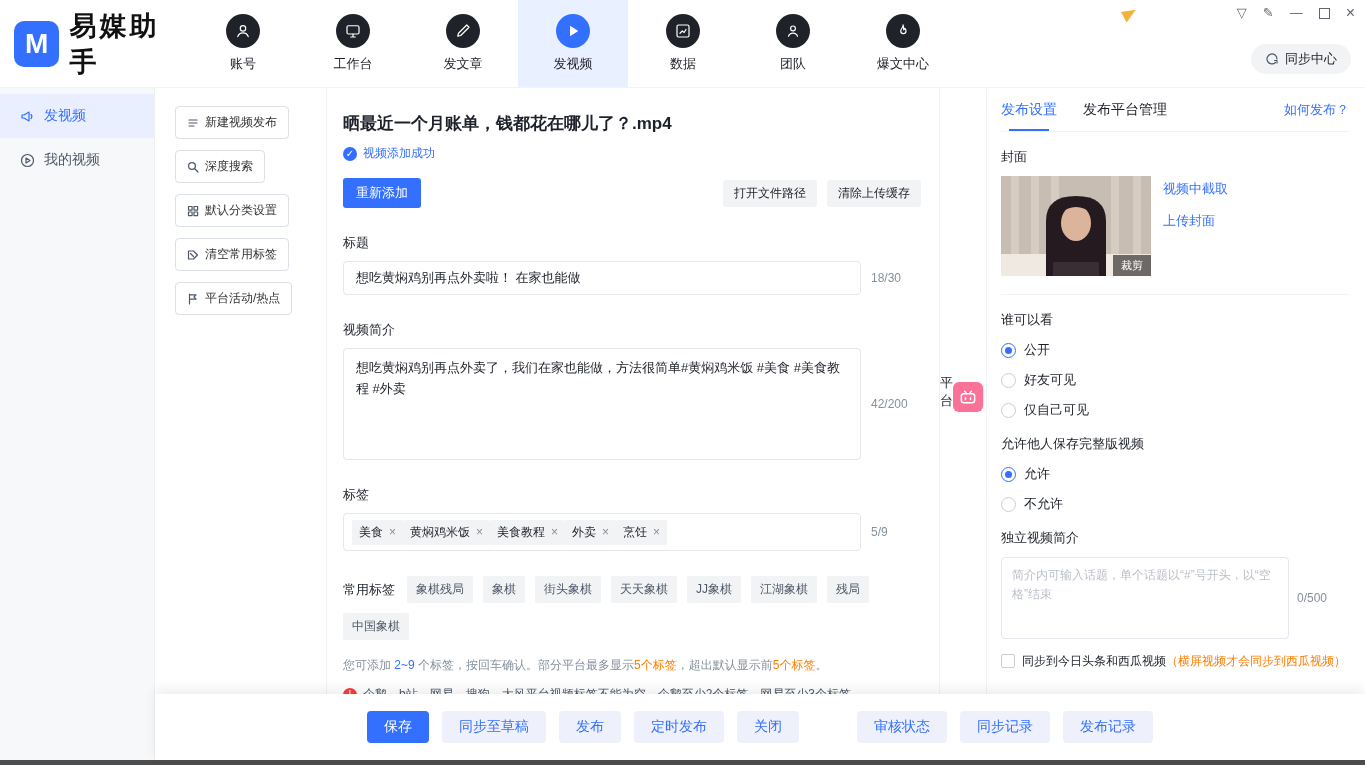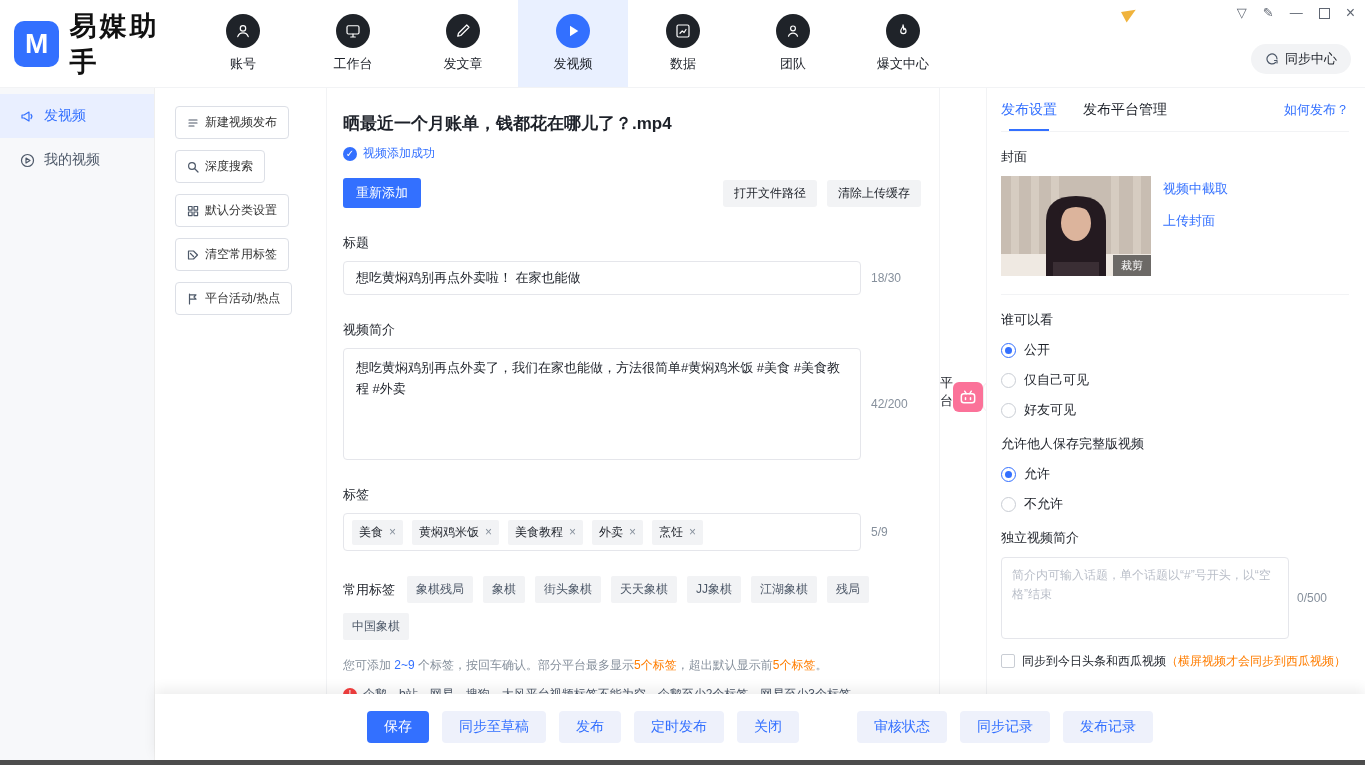--- a/index.html
+++ b/index.html
@@ -43,21 +43,21 @@
   .check-icon { width:14px; height:14px; border-radius:50%; background:#3370ff; color:#fff; font-size:10px; display:inline-flex; align-items:center; justify-content:center; }
   .btn-row { display:flex; align-items:center; margin-top:16px; width:578px; }
   .btn-primary { background:#3370ff; color:#fff; border:none; border-radius:3px; height:30px; padding:0 13px; font-size:13px; cursor:pointer; }
   .btn-gray { background:#f2f3f5; color:#1d2129; border:none; border-radius:3px; height:27px; padding:0 11px; font-size:12px; cursor:pointer; margin-left:10px; }
   .btn-row .spacer { flex:1; }
   .field-label { margin-top:26px; margin-bottom:9px; font-size:13px; color:#1d2129; }
   .input-row { display:flex; align-items:center; gap:10px; }
   .text-input { width:518px; height:34px; border:1px solid #e5e6eb; border-radius:4px; padding:0 12px; font-size:13px; color:#1d2129; outline:none; font-family:inherit; }
   .desc-area { width:518px; height:112px; border:1px solid #e5e6eb; border-radius:4px; padding:9px 12px; font-size:13px; line-height:1.6; color:#1d2129; resize:none; outline:none; font-family:inherit; }
   .counter { color:#86909c; font-size:12px; }
-  .tags-box { width:518px; min-height:38px; border:1px solid #e5e6eb; border-radius:4px; padding:5px 8px; display:flex; align-items:center; gap:9px; flex-wrap:wrap; }
+  .tags-box { width:518px; min-height:38px; border:1px solid #e5e6eb; border-radius:4px; padding:5px 8px; display:flex; align-items:center; gap:0; flex-wrap:wrap; }
   .tag-chip { background:#f2f3f5; border-radius:2px; padding:4px 7px; font-size:12px; color:#1d2129; display:inline-flex; align-items:center; gap:6px; }
   .tag-x { color:#86909c; cursor:pointer; font-size:12px; }
   .common-row { display:flex; align-items:center; gap:10px; margin-top:25px; flex-wrap:wrap; }
   .common-label { font-size:13px; color:#1d2129; margin-right:2px; }
   .common-chip { background:#f2f3f5; border-radius:2px; padding:5px 9px; font-size:12px; color:#4e5969; cursor:pointer; }
   .hint-line { margin-top:17px; font-size:12px; color:#86909c; }
   .hint-blue { color:#3370ff; }
   .hint-orange { color:#ff7d00; }
   .warn-line { margin-top:12px; display:flex; align-items:center; gap:6px; font-size:12px; color:#4e5969; }
   .warn-icon { width:14px; height:14px; flex:none; border-radius:50%; background:#f53f3f; color:#fff; font-size:10px; display:inline-flex; align-items:center; justify-content:center; }
@@ -436,25 +436,25 @@
         </div>
 
         <div class="rp-divider"></div>
         <div class="rp-label">谁可以看</div>
         <div class="radio-row selected">
           <span class="radio-dot"></span>
           <span>公开</span>
         </div>
         <div class="radio-row">
           <span class="radio-dot"></span>
-          <span>仅自己可见</span>
+          <span>好友可见</span>
         </div>
         <div class="radio-row">
           <span class="radio-dot"></span>
-          <span>好友可见</span>
+          <span>仅自己可见</span>
         </div>
 
         <div class="rp-label">允许他人保存完整版视频</div>
         <div class="radio-row selected">
           <span class="radio-dot"></span>
           <span>允许</span>
         </div>
         <div class="radio-row">
           <span class="radio-dot"></span>
           <span>不允许</span>

